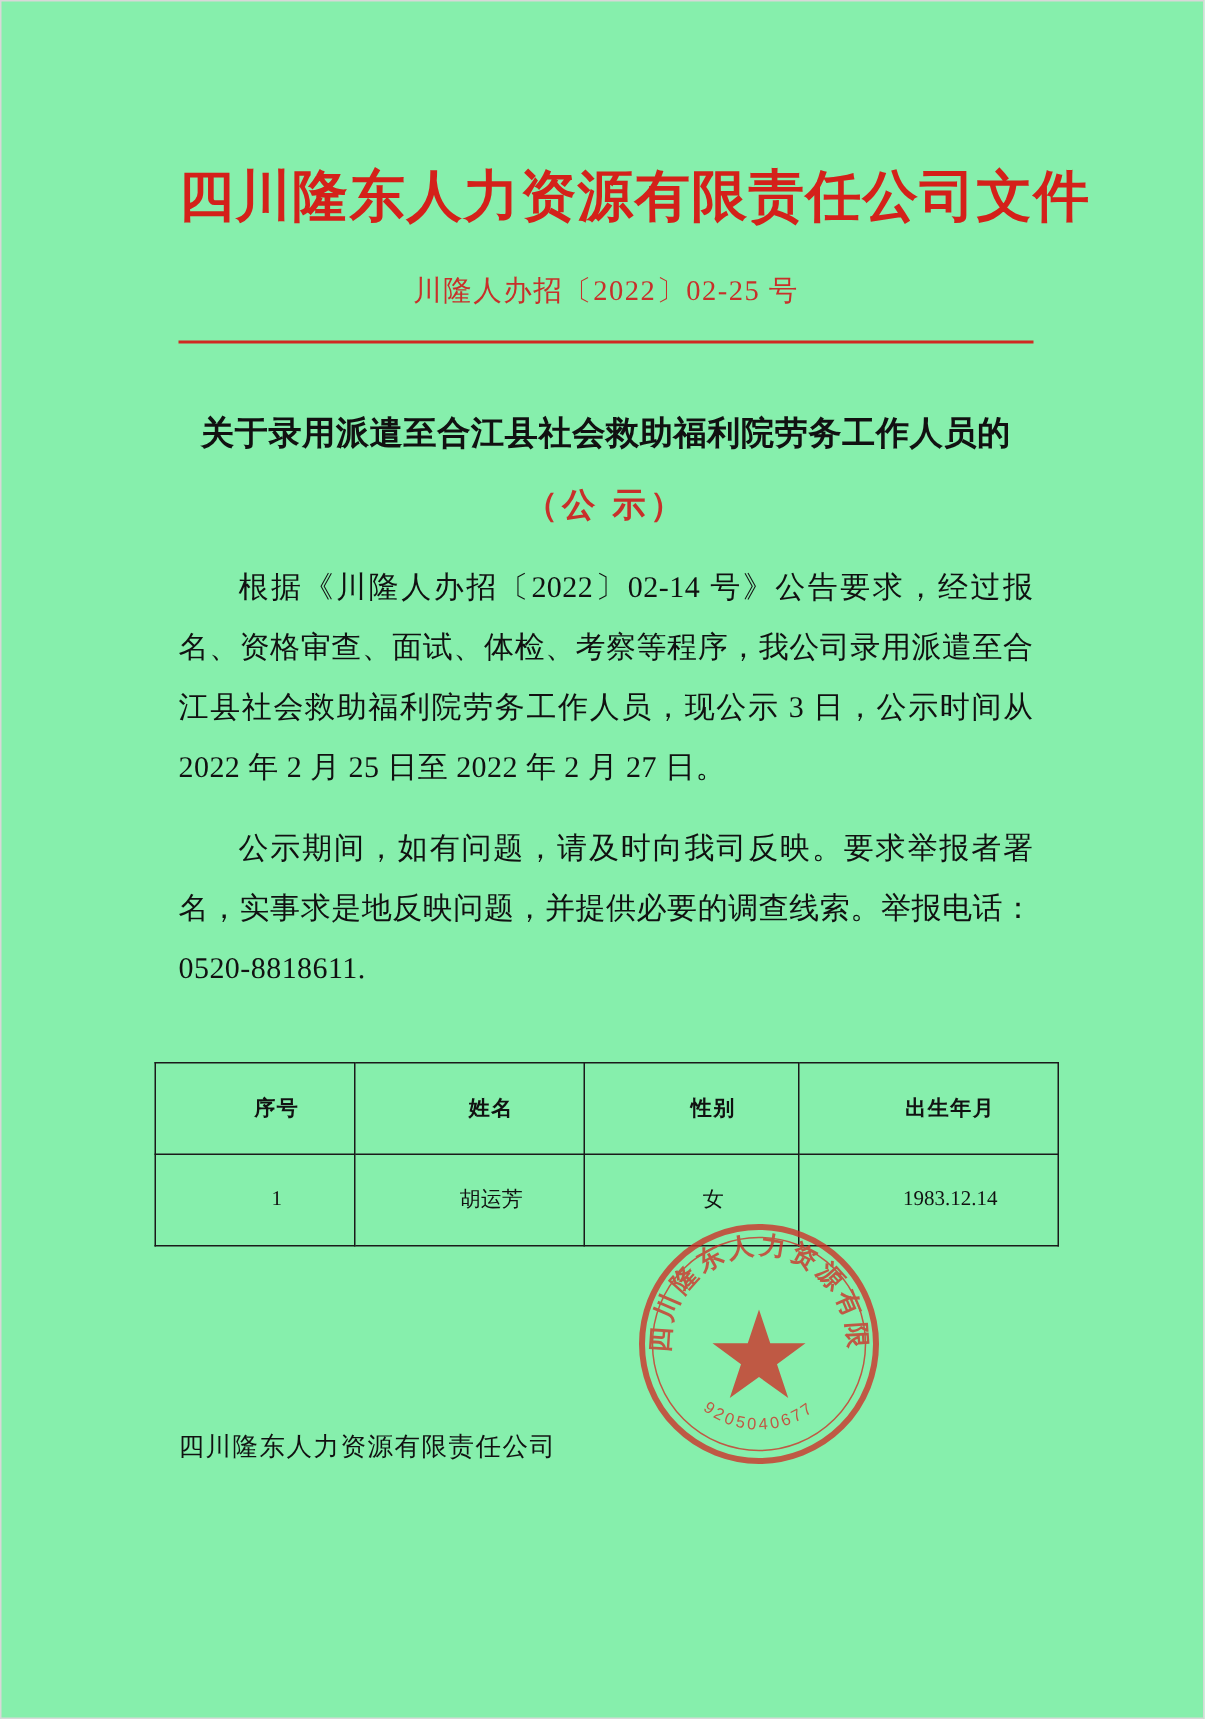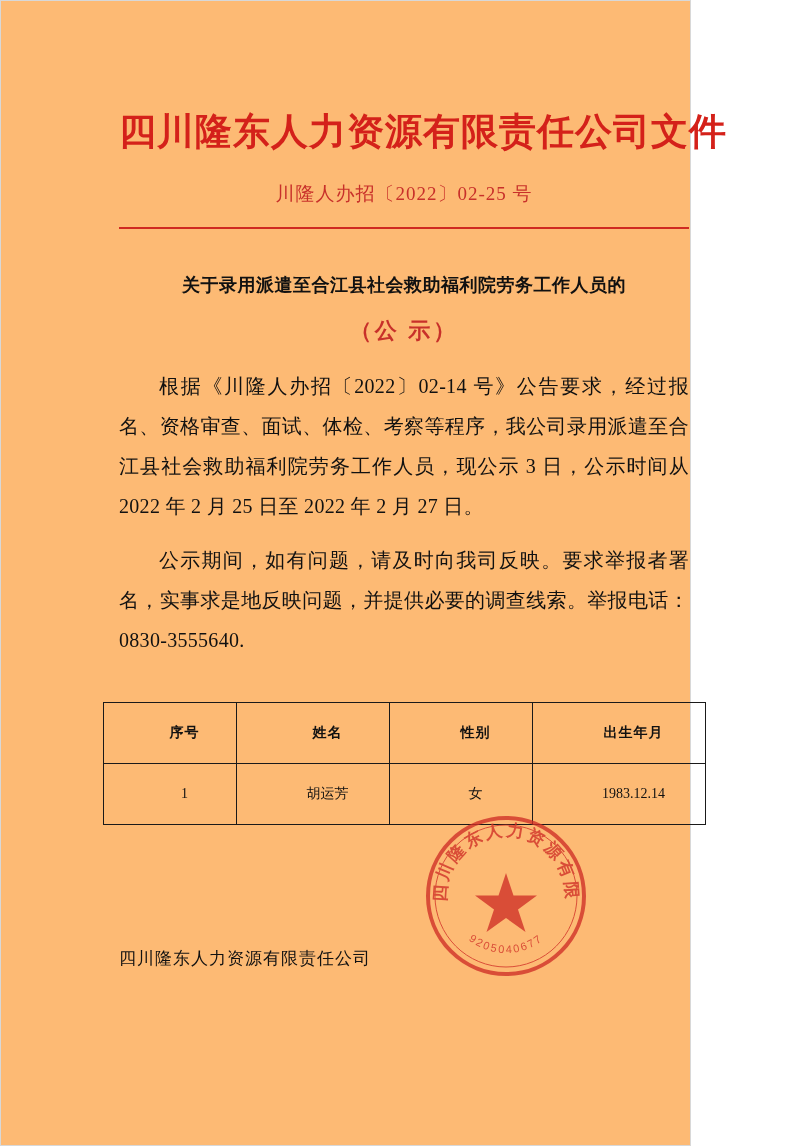--- a/index.html
+++ b/index.html
@@ -10,25 +10,25 @@
   body {
     width: 803px;
     height: 1146px;
     font-family: "Liberation Serif", "DejaVu Serif", serif;
     color: #111;
     position: relative;
     overflow: hidden;
   }
   .page {
     position: relative;
-    width: 691px;
+    width: 803px;
     height: 1146px;
     box-sizing: border-box;
     border: 1px solid #d8d8d8;
-    background: #fdba74;
+    background: #86efac;
   }
   .doc-inner {
     position: absolute;
     left: 118px;
     top: 0;
     width: 570px;
   }
 
   
   .doc-header-title {
@@ -54,21 +54,21 @@
     margin-top: 20px;
     height: 2px;
     background: #cf2a22;
     width: 570px;
   }
 
   
   .subject-title {
     margin-top: 42px;
     text-align: center;
-    font-size: 18px;
+    font-size: 22px;
     font-weight: bold;
     letter-spacing: 0.5px;
     line-height: 1.6;
   }
   .notice-type {
     margin-top: 16px;
     text-align: center;
     font-size: 22px;
     font-weight: bold;
     color: #c8302a;
@@ -161,21 +161,21 @@
     <div class="doc-number">川隆人办招〔2022〕02-25 号</div>
 
     <div class="red-rule"></div>
 
     <div class="subject-title">关于录用派遣至合江县社会救助福利院劳务工作人员的</div>
 
     <div class="notice-type">（公 示）</div>
 
     <div class="body-para">根据《川隆人办招〔2022〕02-14 号》公告要求，经过报名、资格审查、面试、体检、考察等程序，我公司录用派遣至合江县社会救助福利院劳务工作人员，现公示 3 日，公示时间从 2022 年 2 月 25 日至 2022 年 2 月 27 日。</div>
 
-    <div class="body-para second">公示期间，如有问题，请及时向我司反映。要求举报者署名，实事求是地反映问题，并提供必要的调查线索。举报电话：0830-3555640.</div>
+    <div class="body-para second">公示期间，如有问题，请及时向我司反映。要求举报者署名，实事求是地反映问题，并提供必要的调查线索。举报电话：0520-8818611.</div>
 
     <div class="table-wrap">
       <table class="people">
         <thead>
           <tr>
             <th class="col-1">序号</th>
             <th class="col-2">姓名</th>
             <th class="col-3">性别</th>
             <th class="col-4">出生年月</th>
           </tr>

